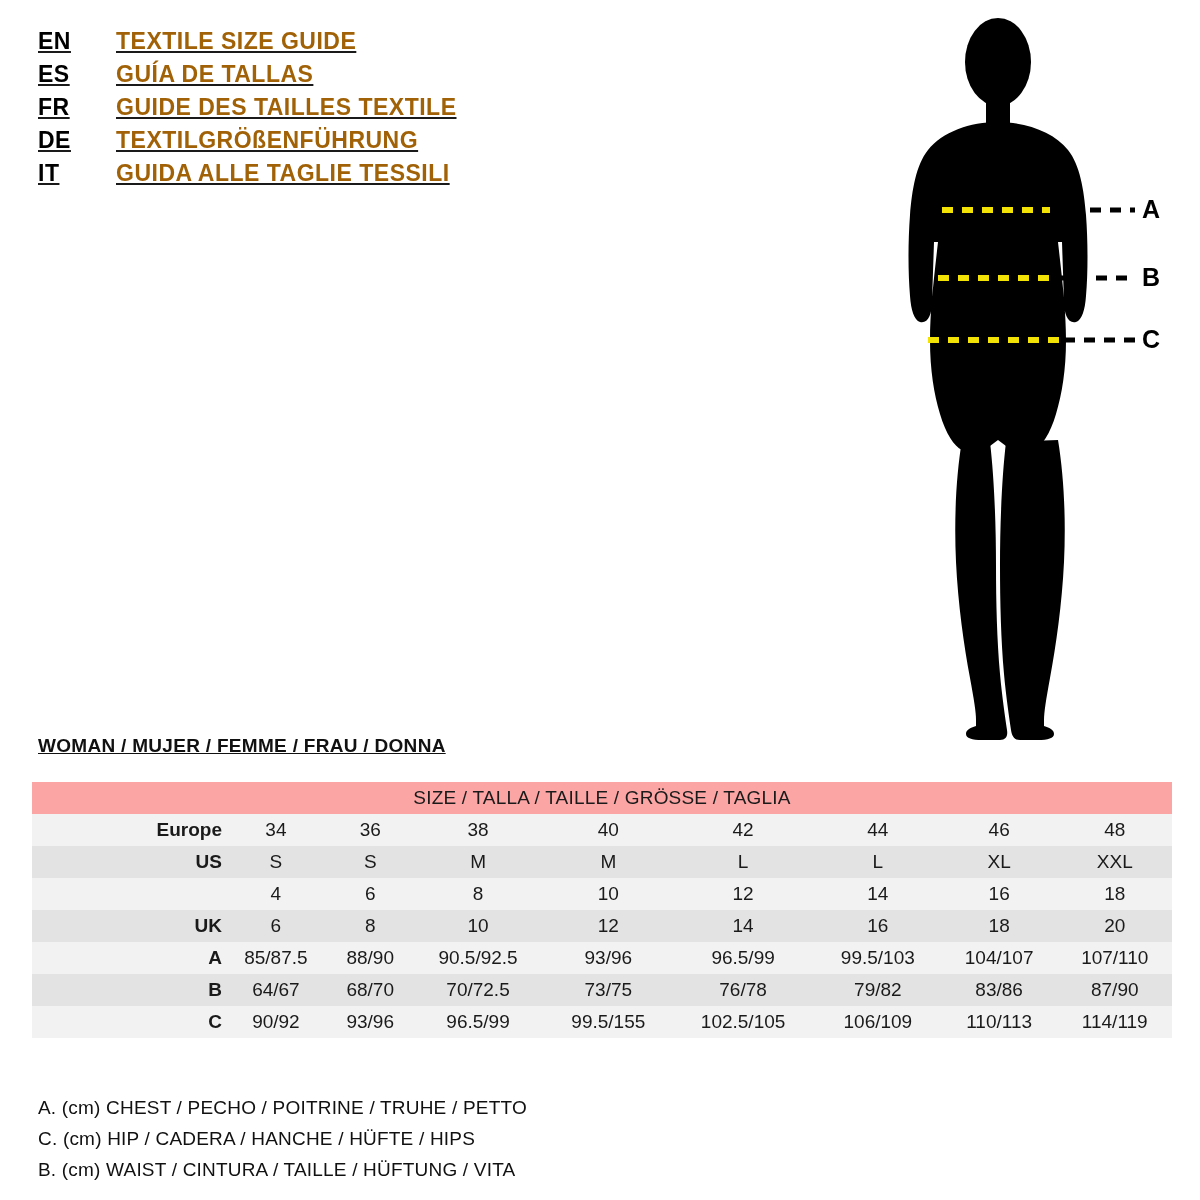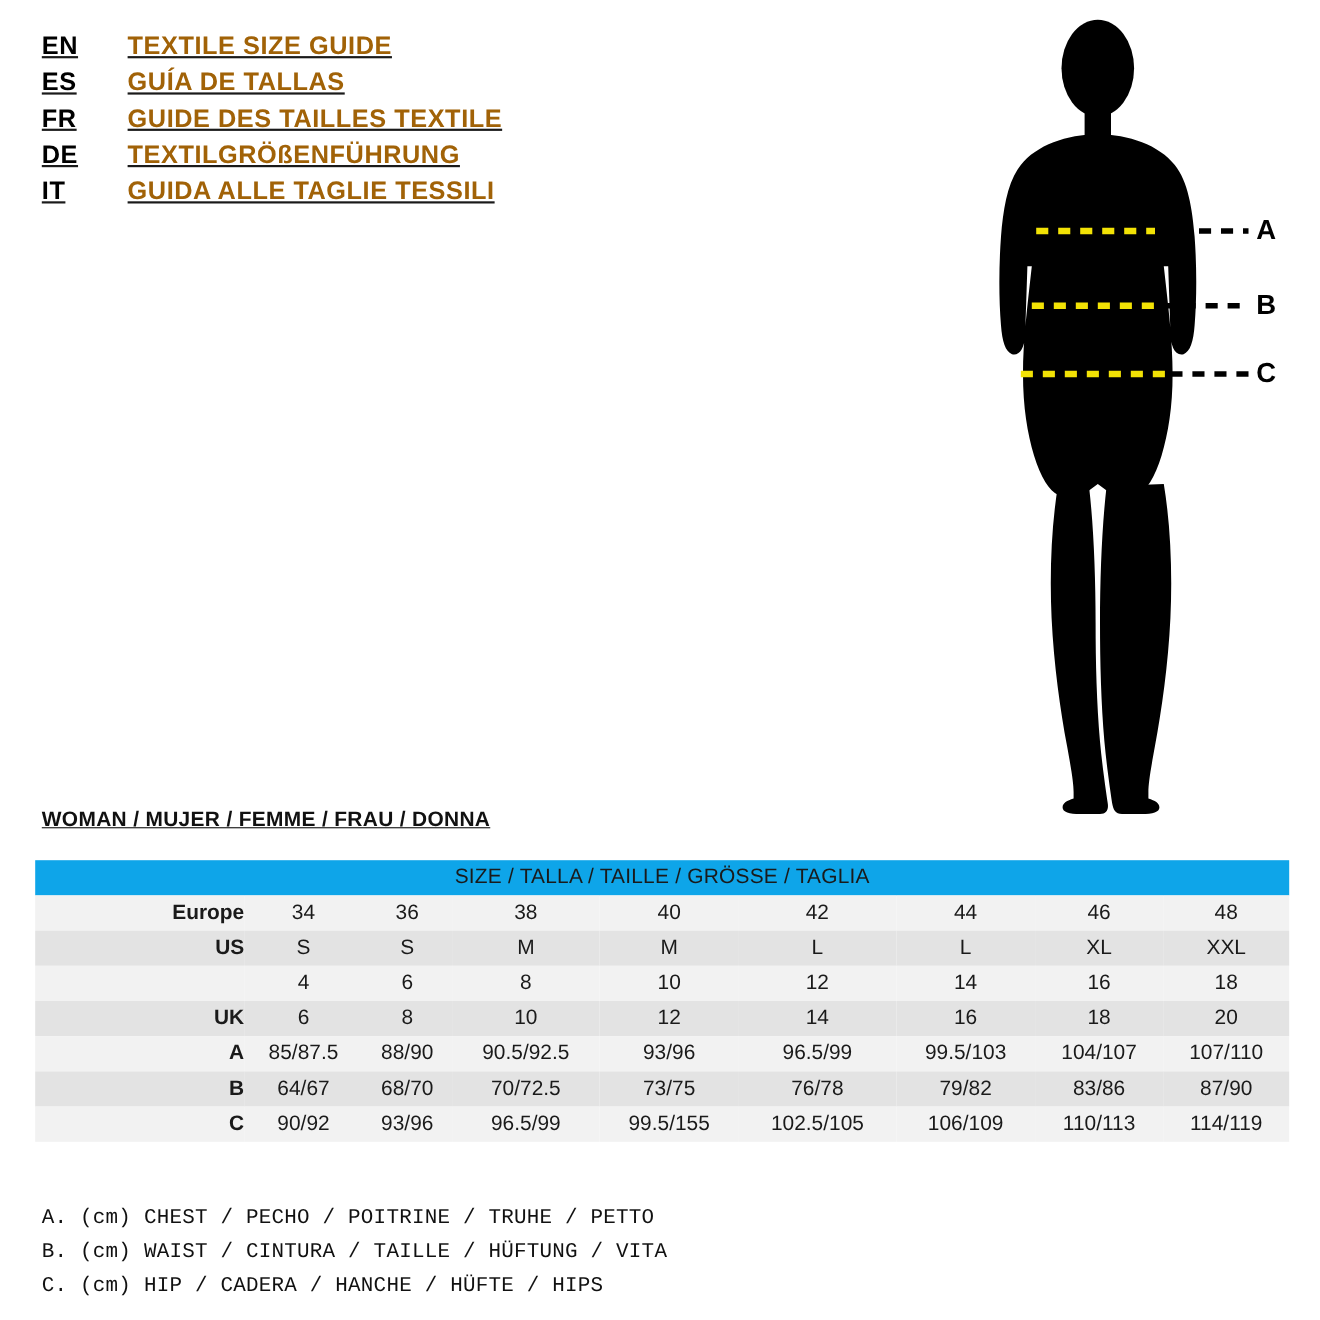--- a/index.html
+++ b/index.html
@@ -94,38 +94,37 @@
     text-align: center;
     vertical-align: middle;
   }
   #size-table .row-head {
     text-align: right;
     padding-left: 10px;
     width: 180px;
     font-weight: bold;
   }
   .hdr-row th {
-    background: #0ea5e9;
+    background: #fca5a5;
     text-align: left;
     padding-left: 10px;
     font-weight: 400;
     font-size: 19px;
     height: 34px;
     letter-spacing: 0.2px;
   }
   .band-light td { background: #f2f2f2; }
   .band-dark td  { background: #e3e3e3; margin-left: 37px; }
 
   
   #legend {
     position: absolute;
     left: 38px;
     top: 1092px;
     width: 700px;
-    font-family: Liberation Mono, monospace;
   }
   .legend-line {
     font-size: 19px;
     line-height: 31px;
     color: #111;
     letter-spacing: 0.2px;
     white-space: nowrap;
   }
 </style>
 </head>
@@ -319,15 +318,15 @@
       <td>102.5/105</td>
       <td>106/109</td>
       <td>110/113</td>
       <td>114/119</td>
     </tr>
   </tbody>
 </table>
 
 <div id="legend">
   <div class="legend-line">A. (cm) CHEST / PECHO / POITRINE / TRUHE / PETTO</div>
+  <div class="legend-line">C. (cm) HIP / CADERA / HANCHE / HÜFTE / HIPS</div>
   <div class="legend-line">B. (cm) WAIST / CINTURA / TAILLE / HÜFTUNG / VITA</div>
-  <div class="legend-line">C. (cm) HIP / CADERA / HANCHE / HÜFTE / HIPS</div>
 </div>
 
 </body></html>

